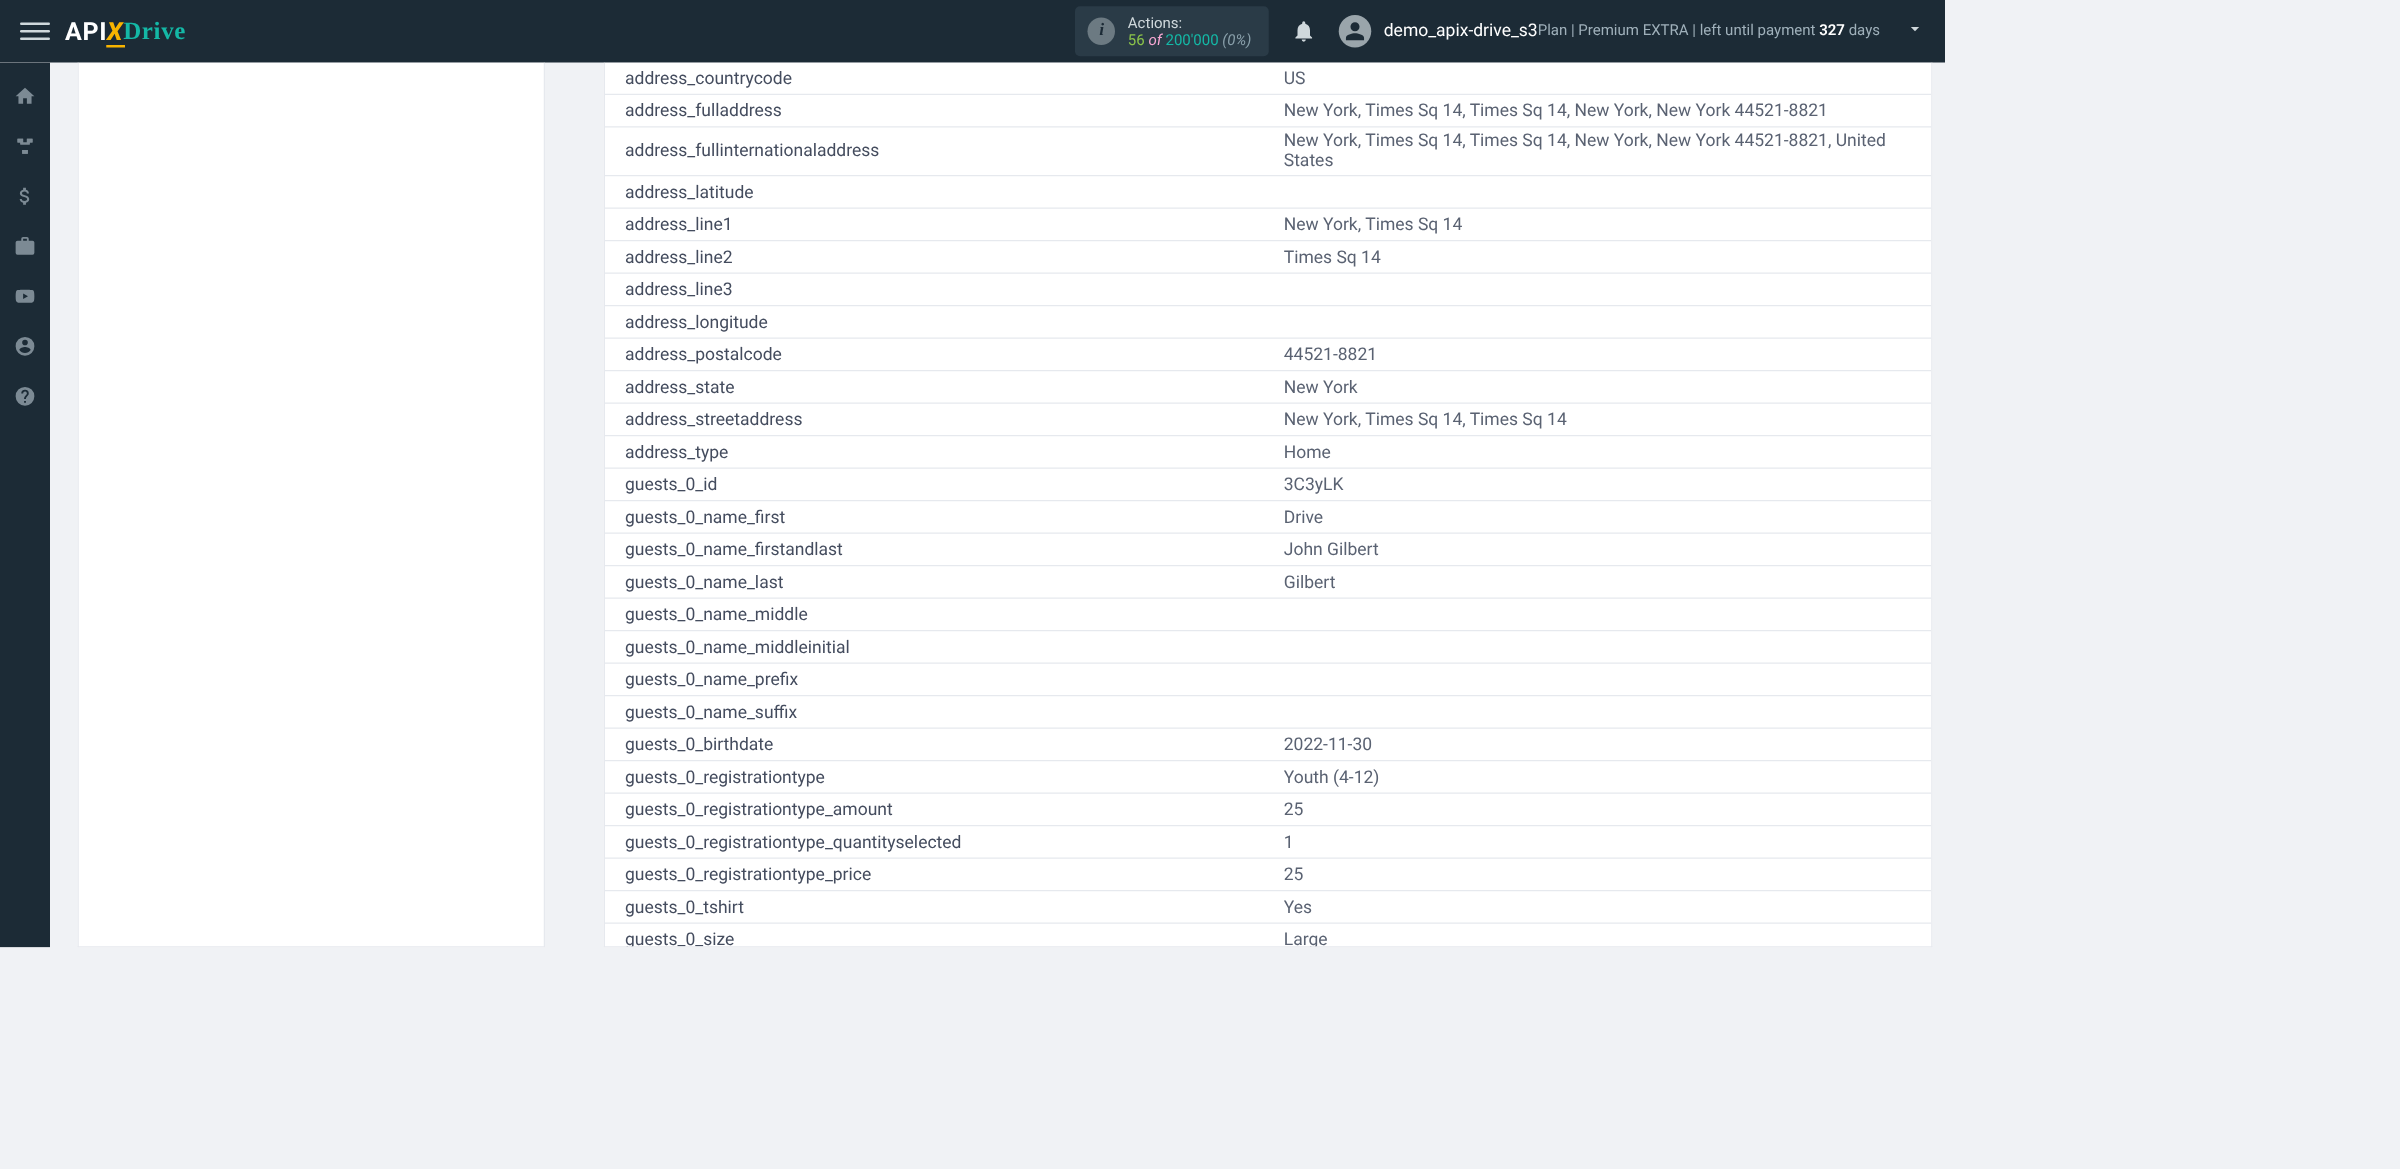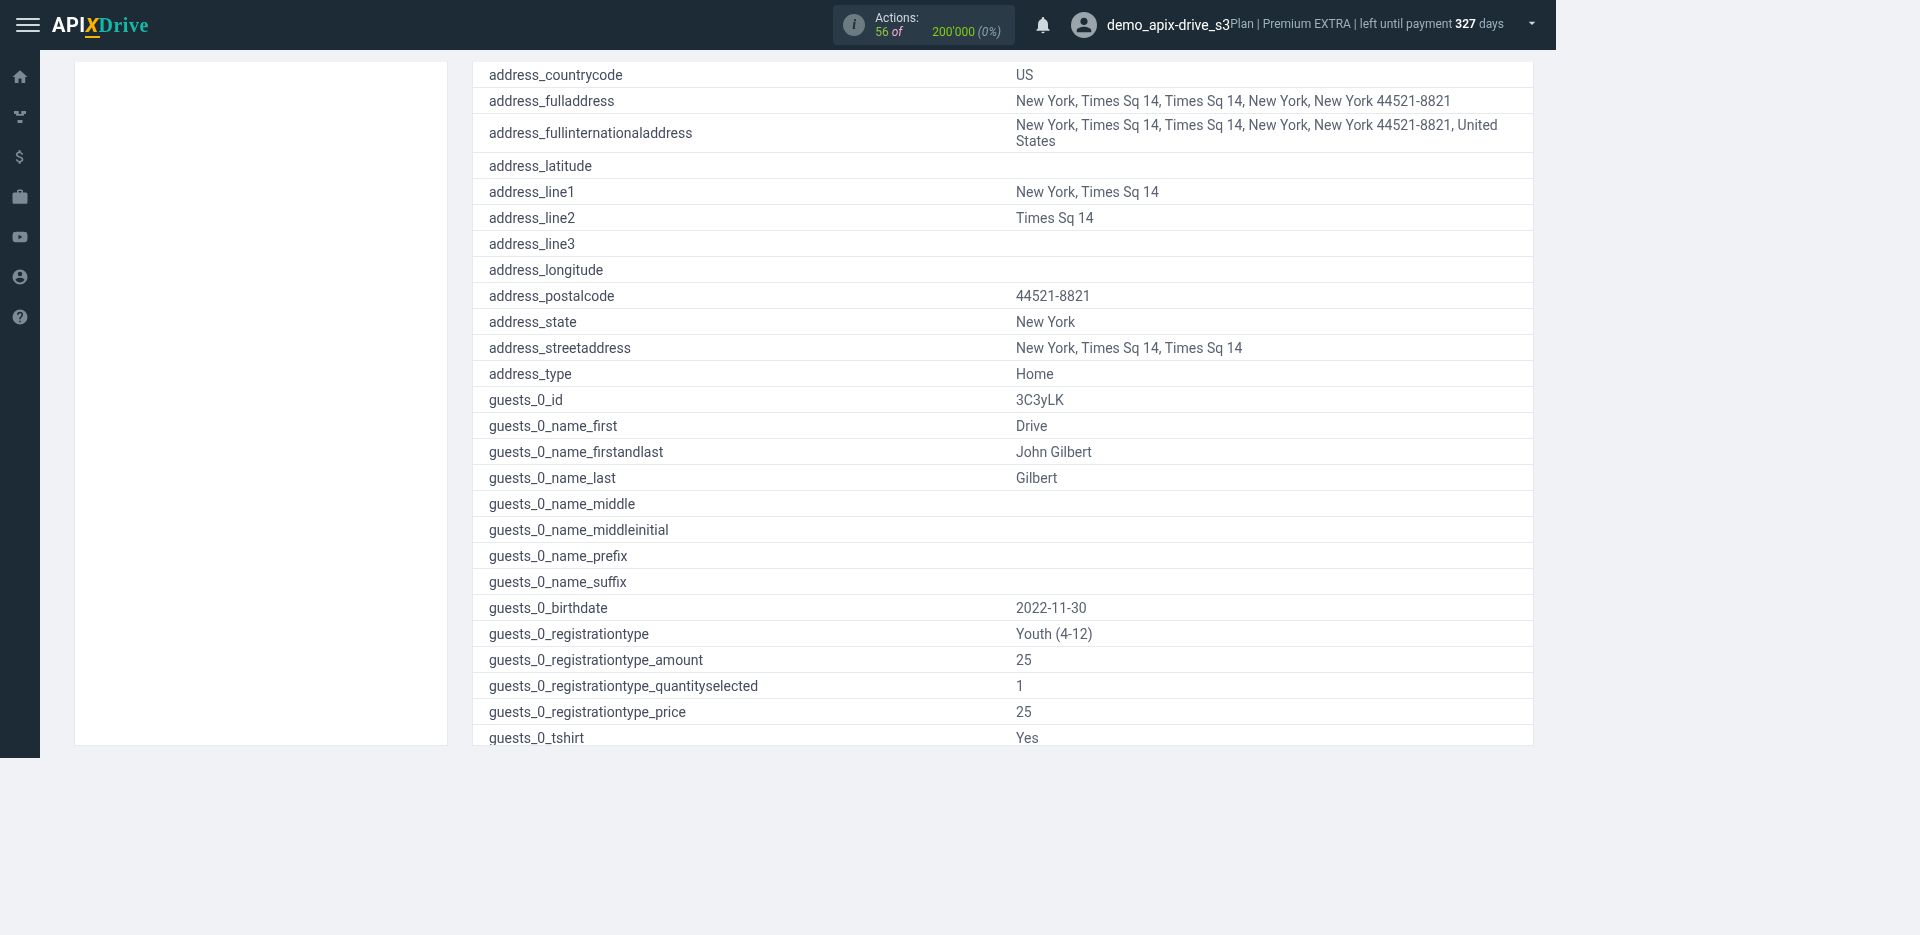--- a/index.html
+++ b/index.html
@@ -14,40 +14,40 @@
 .logo .api { color: #fff; }
 .logo .x { color: #f8b400; font-style: italic; font-weight: 800; position: relative; }
 .logo .x::after { content: ""; position: absolute; left: -1px; right: -1px; bottom: -3px; height: 2px; background: #f8b400; }
 .logo .drive { color: #14b8a6; font-family: Liberation Serif, serif; }
 .spacer { flex: 1; }
 .actions-box { background: #2a3b47; border-radius: 4px; padding: 6px 14px 6px 10px; display: flex; align-items: center; gap: 10px; margin-right: 18px; }
 .info-circle { width: 22px; height: 22px; border-radius: 50%; background: #6c7a82; display: flex; align-items: center; justify-content: center; font-family: Georgia, serif; font-style: italic; font-weight: 700; color: #1c2b36; font-size: 14px; }
 .actions-text { font-size: 12px; color: #cfd8dc; line-height: 1.2; }
 .actions-text .row2 .used { color: #8bc34a; }
 .actions-text .row2 .of { color: #f9a8d4; font-style: italic; }
-.actions-text .row2 .total { color: #84cc16; margin-left: 27px; }
+.actions-text .row2 .total { color: #14b8a6; }
 .actions-text .row2 .pct { color: #8aa0ab; font-style: italic; }
 .bell { width: 20px; height: 20px; margin-right: 18px; cursor: pointer; }
 .bell svg { fill: #cfd8dc; }
 .avatar { width: 26px; height: 26px; border-radius: 50%; background: #9aa5ab; display: flex; align-items: center; justify-content: center; margin-right: 10px; }
 .avatar svg { fill: #1c2b36; }
 .user-block { display: flex; flex-direction: row; line-height: 1.2; }
 .user-name { font-size: 14px; color: #fff; }
 .user-plan { font-size: 12px; color: #9fb0ba; }
 .user-plan .days { color: #fff; font-weight: 600; }
 .chevron { margin-left: 20px; cursor: pointer; }
 .chevron svg { fill: #cfd8dc; }
 
 
 .body { flex: 1; display: flex; overflow: hidden; }
 .sidebar { width: 40px; background: #1c2b36; display: flex; flex-direction: column; align-items: center; padding-top: 18px; gap: 22px; }
 .side-icon { width: 18px; height: 18px; cursor: pointer; display: flex; align-items: center; justify-content: center; }
 .side-icon svg { fill: #7c8a94; width: 100%; height: 100%; }
 
-.content { flex: 1; display: flex; overflow: hidden; padding: 12px; }
+.content { flex: 1; display: flex; overflow: hidden; padding: 0; gap: 23px; }
 .left-panel { width: 374px; background: #fff; margin-left: 22px; border: 1px solid #e6e9ee; border-top: none; }
 .right-panel { flex: 1; background: #fff; margin-left: 24px; margin-right: 10px; border: 1px solid #e6e9ee; border-top: none; overflow: hidden; }
 
 
 .data-table { width: 100%; }
 .data-row { display: flex; border-bottom: 1px solid #e6e9ee; min-height: 26px; align-items: center; }
 .data-key { width: 535px; padding: 3px 8px 3px 16px; font-size: 14px; color: #444c5e; }
 .data-val { flex: 1; padding: 3px 16px 3px 8px; font-size: 14px; color: #5a6272; }
 
 ::-webkit-scrollbar { width: 10px; }

